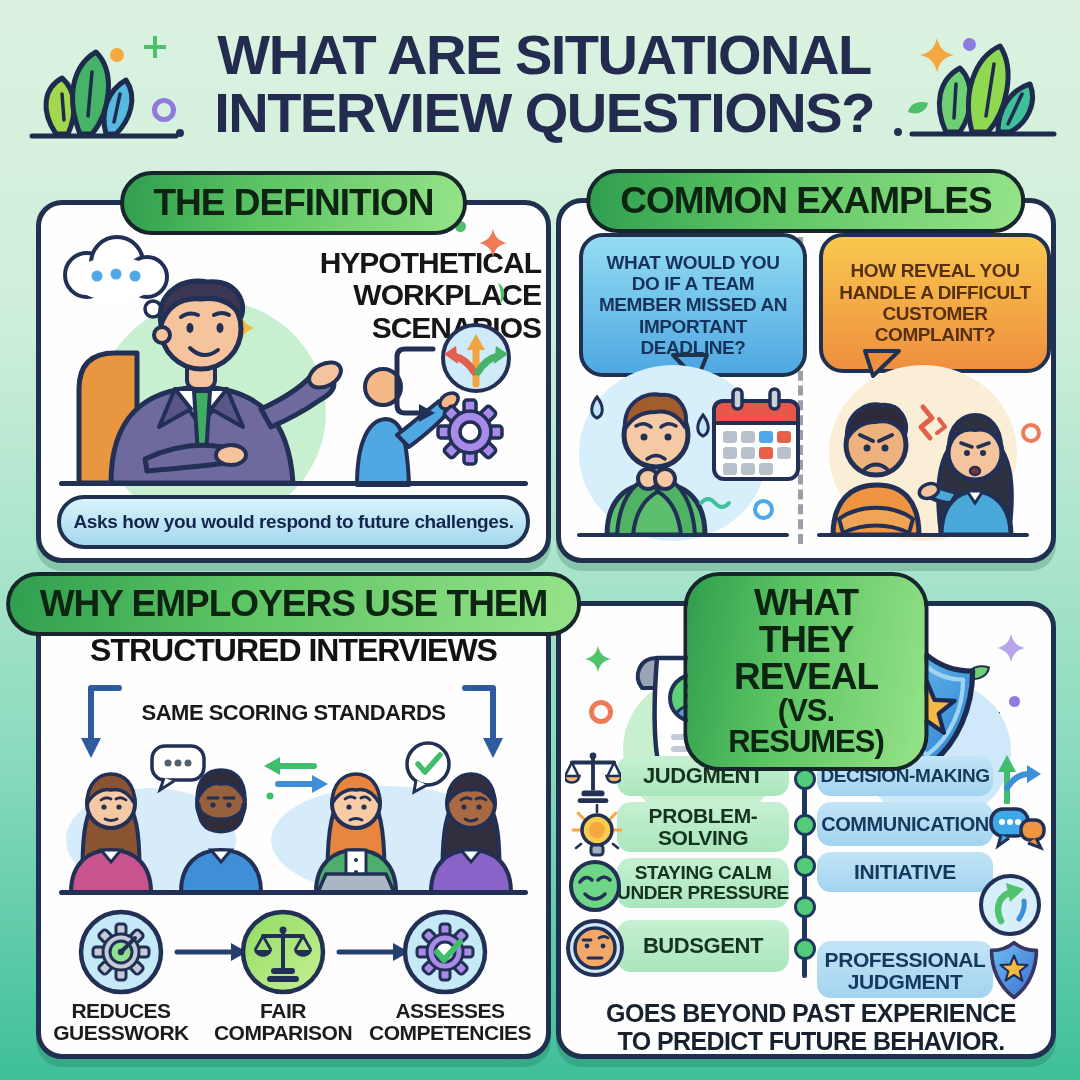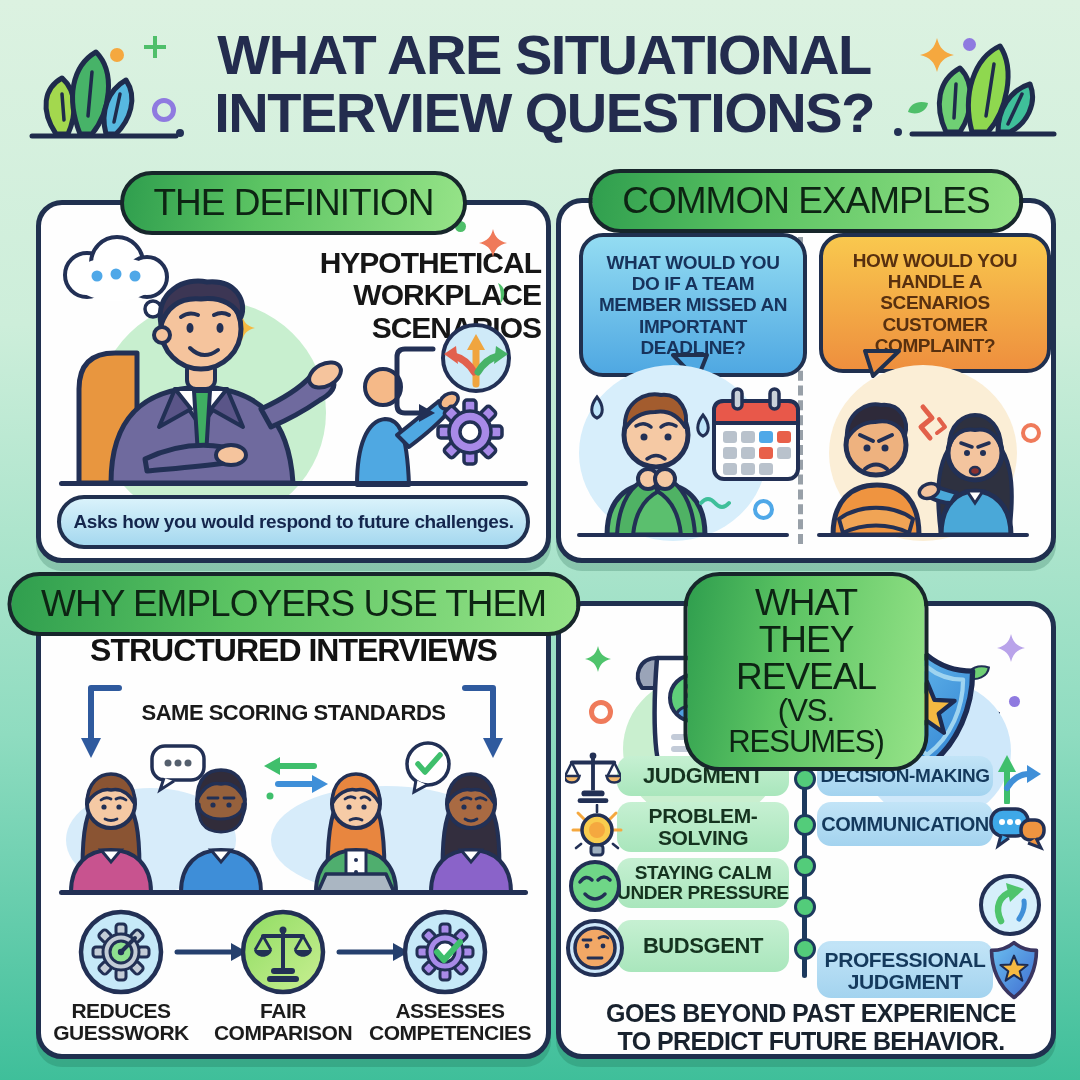--- a/index.html
+++ b/index.html
@@ -10,21 +10,21 @@
   
   .title{position:absolute;left:0;right:0;top:26px;text-align:center;color:#232c4e;
     font-weight:800;font-size:56px;line-height:1.04;letter-spacing:-1.5px;}
   .title span{display:block;}
   
   .panel{position:absolute;background:#fefefe;border:5px solid #20304f;border-radius:26px;
     box-shadow:0 8px 0 rgba(16,86,66,.22);overflow:visible;}
   .panel-clip{position:absolute;inset:0;border-radius:20px;overflow:hidden;}
   .pill-header{position:absolute;top:-34px;left:50%;transform:translateX(-50%);z-index:6;
     background:linear-gradient(100deg,#2f9e4e 0%,#5cc463 40%,#96e388 100%);
-    border:4px solid #17262b;border-radius:999px;color:#0d2413;font-weight:400;
+    border:4px solid #17262b;border-radius:999px;color:#0d2413;font-weight:700;
     font-size:37px;letter-spacing:-1px;padding:7px 30px;white-space:nowrap;text-align:center;}
   .pill-header.two-line{white-space:normal;line-height:1.0;border-radius:36px;padding:8px 34px 10px;}
   .pill-header.two-line .sub{display:block;font-size:31px;}
   
   .headline{position:absolute;left:245px;top:42px;width:255px;text-align:right;
     color:#161616;font-weight:800;font-size:30px;line-height:1.08;letter-spacing:-1px;}
   .headline span{display:block;}
   .desk-line{position:absolute;height:5px;background:#223055;border-radius:3px;}
   .banner{position:absolute;left:16px;right:16px;top:290px;height:46px;
     background:linear-gradient(180deg,#d9f2fb,#a5d8ef);border:4px solid #20304f;border-radius:999px;
@@ -210,21 +210,21 @@
 
       <div class="divider-dashed" style="left:237px;top:34px;bottom:14px;"></div>
 
       <div class="bubble blue" style="left:18px;top:30px;width:200px;height:120px;font-size:19px;">
         <span>WHAT WOULD YOU DO IF A TEAM MEMBER MISSED AN IMPORTANT DEADLINE?</span>
       </div>
       <svg class="abs" style="left:110px;top:150px" width="40" height="30" viewBox="0 0 40 30">
         <polygon points="2,2 36,2 26,27" fill="#4fa8e2" stroke="#20304f" stroke-width="4" stroke-linejoin="round"></polygon>
       </svg>
       <div class="bubble orange" style="left:258px;top:30px;width:204px;height:116px;font-size:19px;">
-        <span>HOW WOULD YOU HANDLE A SCENARIOS CUSTOMER COMPLAINT?</span>
+        <span>HOW REVEAL YOU HANDLE A DIFFICULT CUSTOMER COMPLAINT?</span>
       </div>
       <svg class="abs" style="left:300px;top:146px" width="40" height="30" viewBox="0 0 40 30">
         <polygon points="4,2 38,2 12,27" fill="#ee8f3e" stroke="#20304f" stroke-width="4" stroke-linejoin="round"></polygon>
       </svg>
 
       <div class="blob" style="left:18px;top:162px;width:188px;height:176px;background:#d7eefb;"></div>
       <div class="blob" style="left:268px;top:162px;width:188px;height:176px;background:#fbeed6;"></div>
 
       <svg class="abs" style="left:20px;top:178px" width="150" height="156" viewBox="0 0 150 156">
         <path d="M16,16 C23,25 23,34 16,37 C9,34 9,25 16,16 Z" fill="#bfe6fa" stroke="#223055" stroke-width="3"></path>
@@ -590,20 +590,23 @@
           <circle cx="8" cy="-2" r="2.4" fill="#223055"></circle>
         <path d="M-7,10 h14" stroke="#223055" stroke-width="2.8" stroke-linecap="round"></path>
       </svg>
 
       <div class="list-pill blue" style="left:256px;top:150px;width:176px;height:40px;font-size:19px;">
         <span>DECISION-MAKING</span>
       </div>
       <div class="list-pill blue" style="left:256px;top:196px;width:176px;height:44px;font-size:20px;">
         <span>COMMUNICATION</span>
       </div>
+      <div class="list-pill blue" style="left:256px;top:246px;width:176px;height:40px;font-size:21px;">
+        <span>INITIATIVE</span>
+      </div>
       <div class="list-pill blue" style="left:256px;top:291px;width:176px;height:42px;font-size:21px;margin-top:44px;">
         <span>ADAPTABILITY</span>
       </div>
       <div class="list-pill blue" style="left:256px;top:338px;width:176px;height:54px;font-size:21px;">
         <span>PROFESSIONAL</span>
         <span>JUDGMENT</span>
       </div>
 
       <svg class="abs" style="left:424px;top:144px" width="56" height="54" viewBox="0 0 56 54">
         <path d="M22,52 V22" stroke="#3fbf6c" stroke-width="6" stroke-linecap="round"></path>

